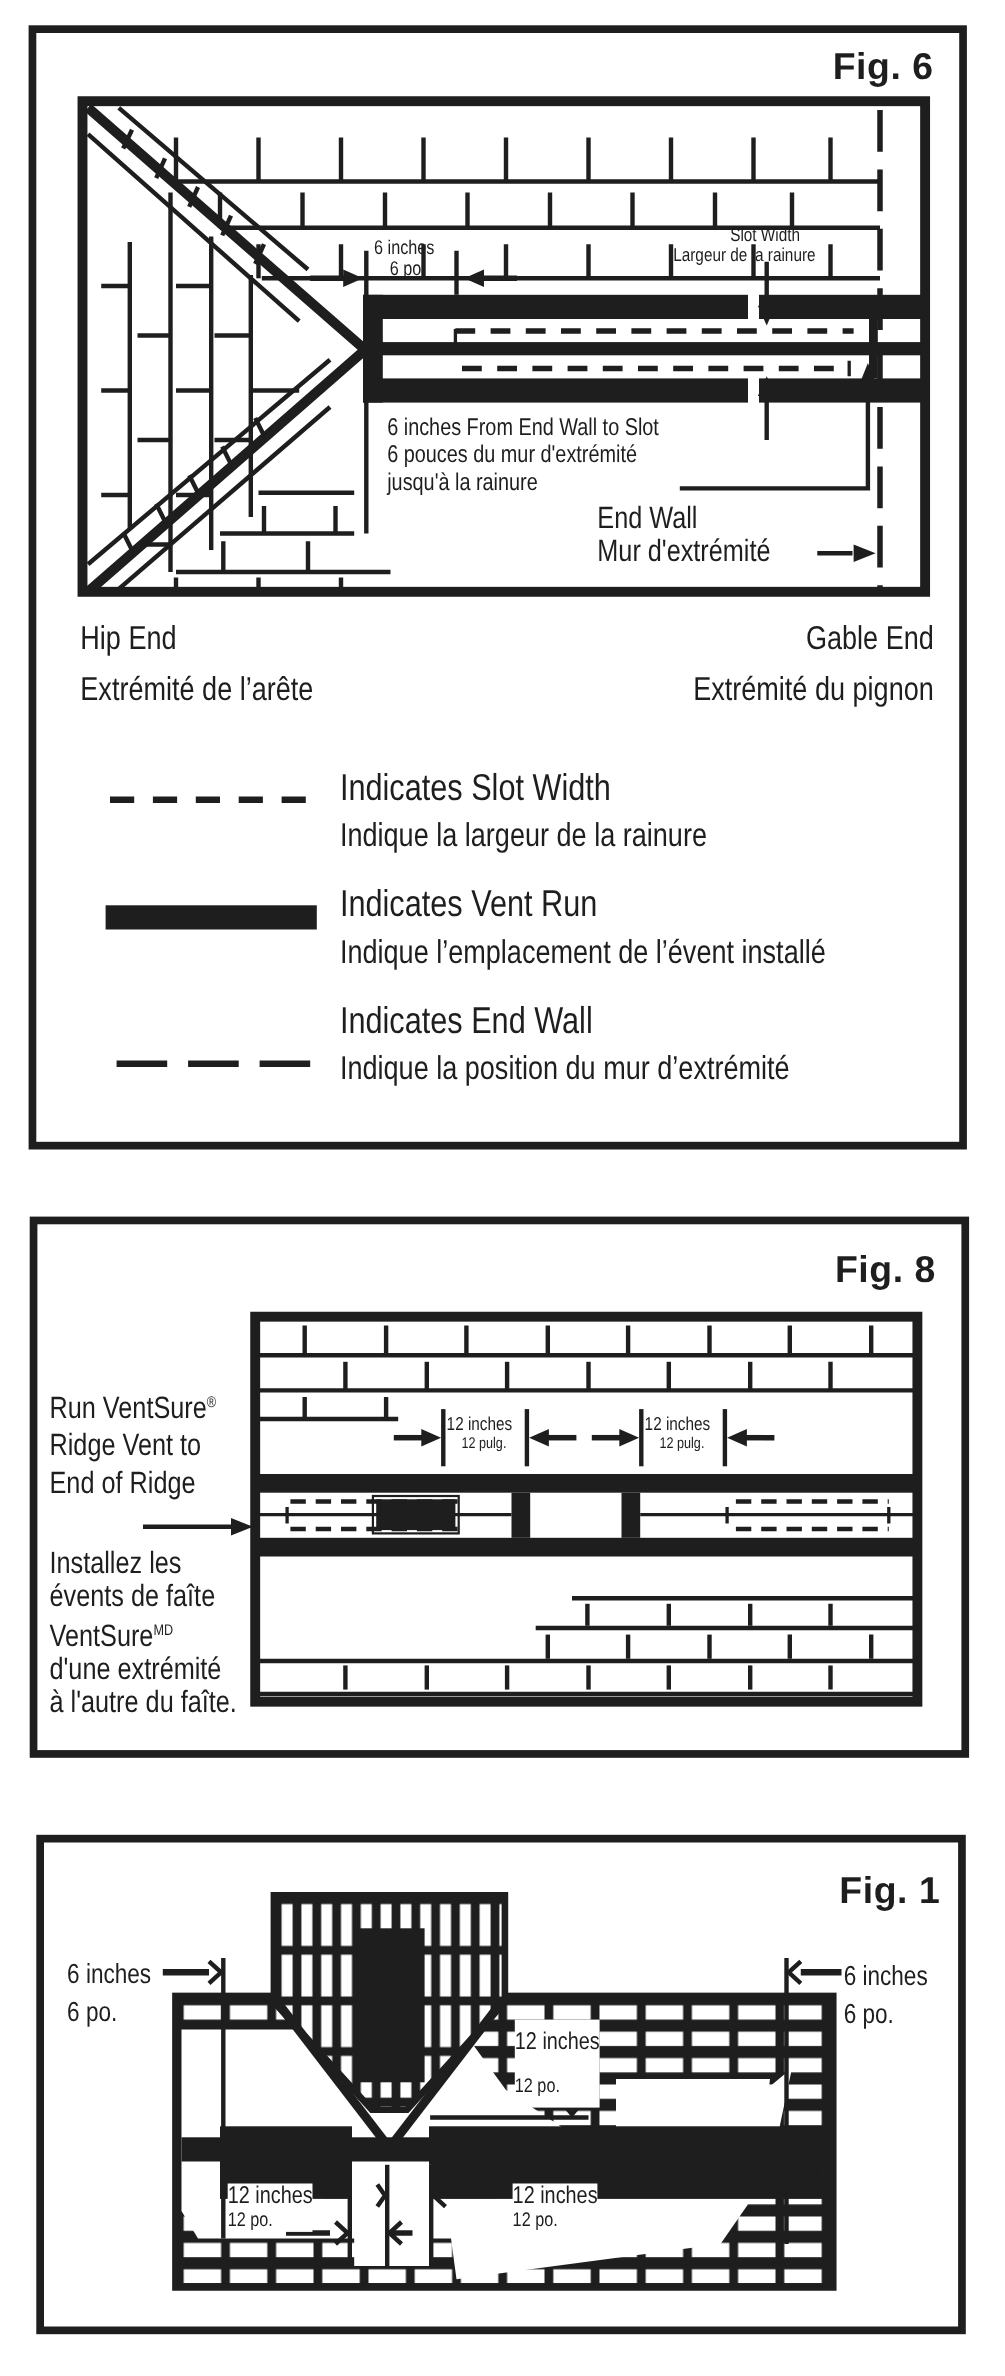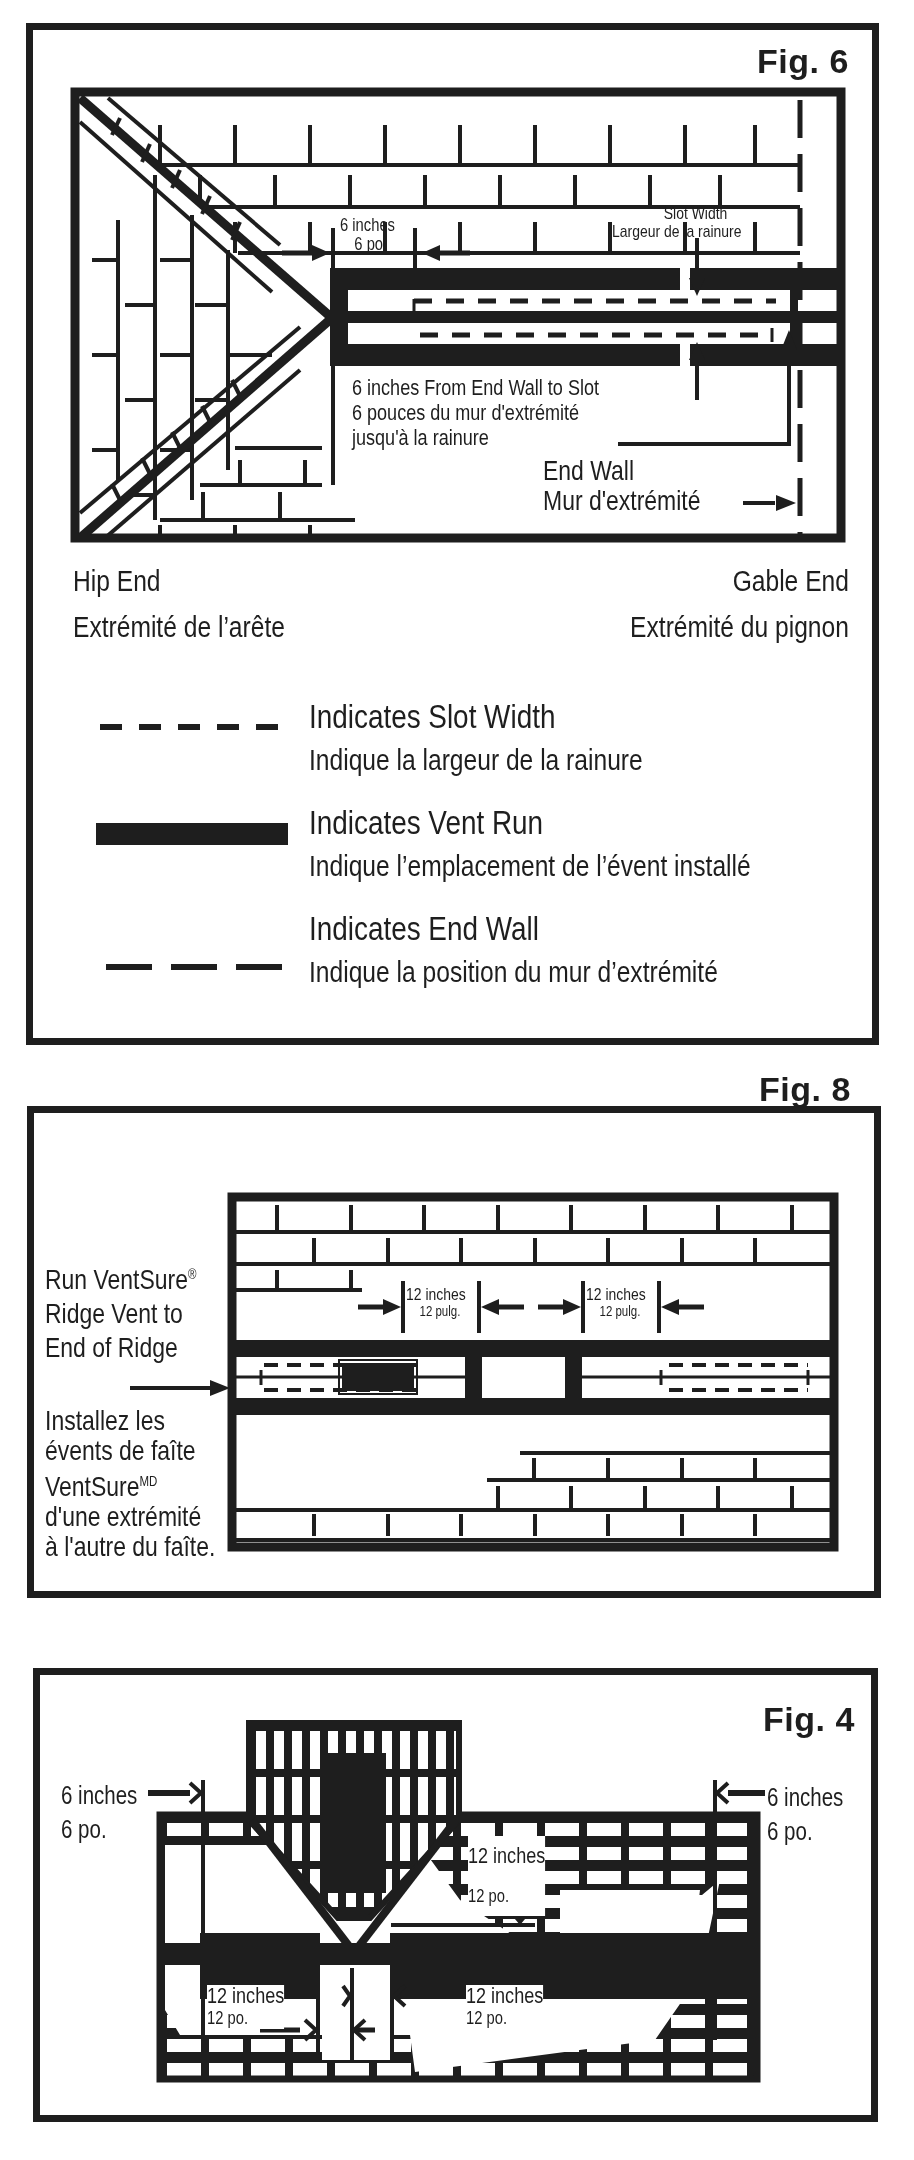--- a/index.html
+++ b/index.html
@@ -188,21 +188,21 @@
 <div class="txt cond" style="left:309px; top:800px; font-size:34px; line-height:44px;">
   <div>Indicates Vent Run</div>
   <div style="font-size:30px;">Indique l’emplacement de l’évent installé</div>
 </div>
 <div class="txt cond" style="left:309px; top:906px; font-size:34px; line-height:44px;">
   <div>Indicates End Wall</div>
   <div style="font-size:30px;">Indique la position du mur d’extrémité</div>
 </div>
 
 <div class="frame" style="left:27px; top:1106px; width:854px; height:492px;"></div>
-<div class="fig-title" style="left:759px; top:1070px;">Fig. 8</div>
+<div class="fig-title" style="left:759px; top:1135px;">Fig. 8</div>
 
 <svg width="914" height="1600">
   <g stroke="#1e1e1e" fill="none">
     <rect x="232" y="1197" width="602" height="350" stroke-width="9"></rect>
     <g stroke-width="4">
 
       <line x1="236" y1="1232" x2="830" y2="1232"></line>
       <line x1="236" y1="1264" x2="830" y2="1264"></line>
       <line x1="236" y1="1290" x2="362" y2="1290"></line>
       <line x1="277" y1="1205" x2="277" y2="1232"></line>
@@ -300,21 +300,21 @@
 </div>
 <div class="txt cond" style="left:45px; top:1406px; font-size:28px; line-height:30px;">
   <div>Installez les</div>
   <div>évents de faîte</div>
   <div><span>VentSure</span><sup style="font-size:14px;">MD</sup></div>
   <div>d'une extrémité</div>
   <div>à l'autre du faîte.</div>
 </div>
 
 <div class="frame" style="left:33px; top:1668px; width:845px; height:454px;"></div>
-<div class="fig-title" style="left:763px; top:1700px;">Fig. 4</div>
+<div class="fig-title" style="left:763px; top:1700px;">Fig. 1</div>
 
 <svg width="914" height="2160">
   <defs>
     <pattern id="brickH" x="163" y="1819" width="42" height="24" patternUnits="userSpaceOnUse">
       <rect width="42" height="24" fill="#1e1e1e"></rect>
       <rect x="4" y="4" width="34" height="13" fill="#fff"></rect>
     </pattern>
     <pattern id="brickV" x="252" y="1727" width="18" height="46" patternUnits="userSpaceOnUse">
       <rect width="18" height="46" fill="#1e1e1e"></rect>
       <rect x="4" y="4" width="10" height="38" fill="#fff"></rect>

